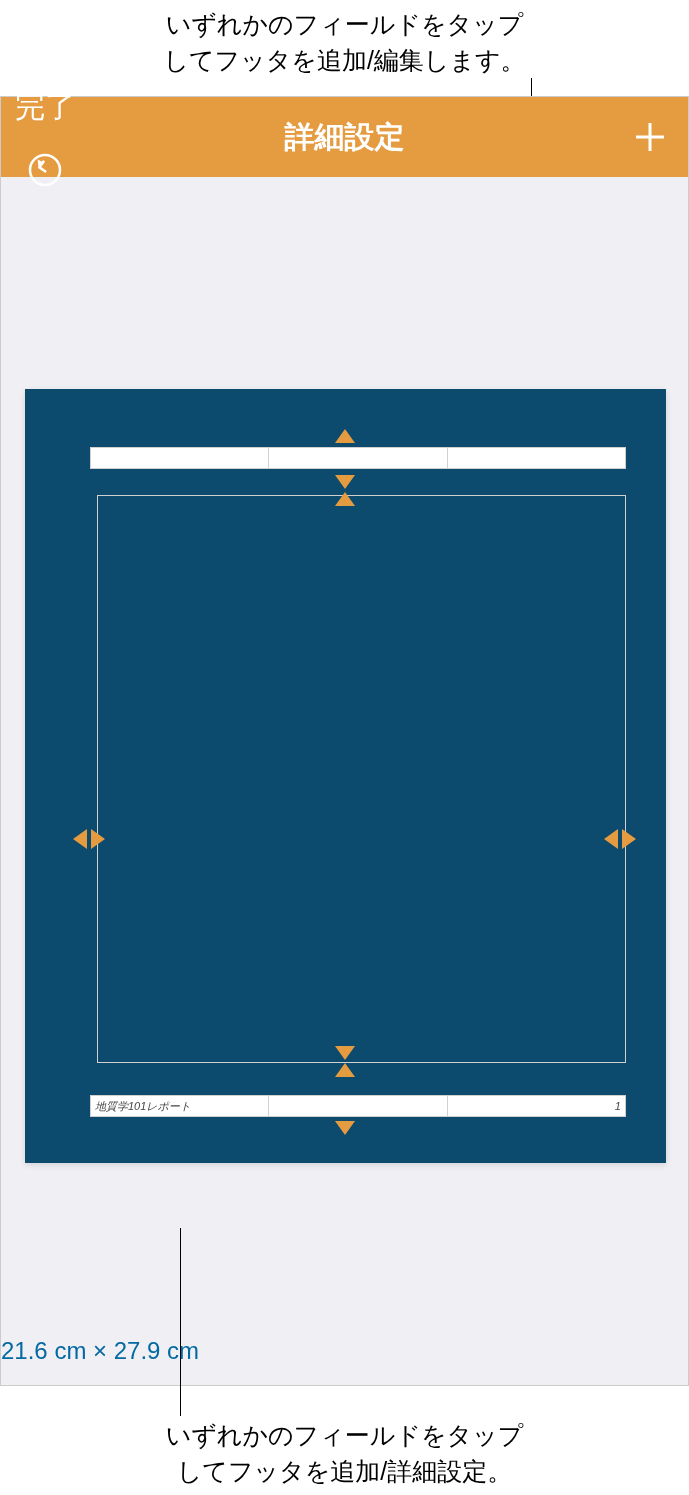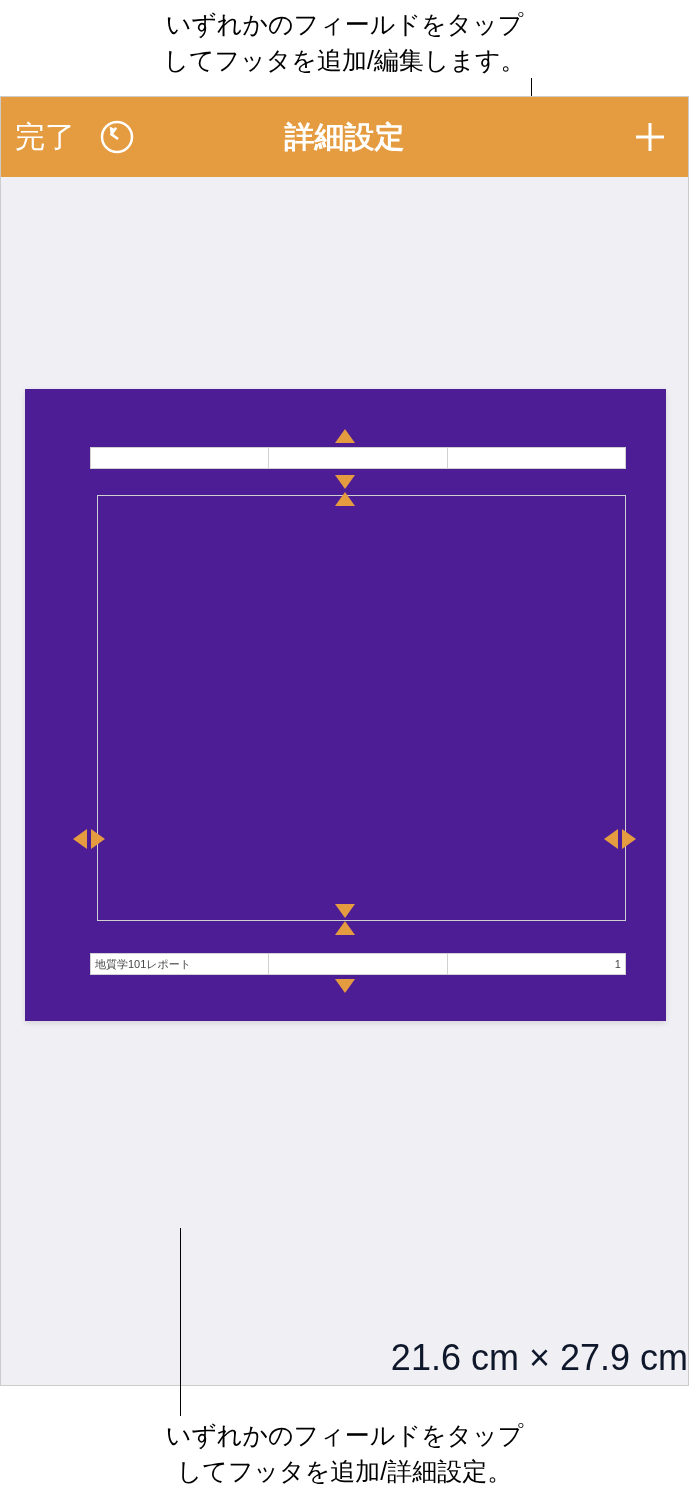--- a/index.html
+++ b/index.html
@@ -16,45 +16,45 @@
   .leader { position: absolute; background: #000; }
   
   .leader.v1 { width: 1px; left: 531px; top: 78px; height: 388px; }
   
   .leader.v2 { width: 1px; left: 180px; top: 1228px; height: 188px; }
 
   
   .app { position: absolute; left: 0; top: 96px; width: 689px; height: 1290px; background: #f0eff4; border:1px solid #ccc; }
 
   .toolbar { position: absolute; left: 0; top: 0; width: 100%; height: 80px; background: #e59b3f; display: flex; align-items: center; color: #fff; }
-  .toolbar .left { display:flex; align-items:center; gap: 24px; padding-left: 14px; }
+  .toolbar .left { display:flex; align-items:center; gap: 24px; padding-left: 14px; flex-direction: column; }
   .toolbar .done { font-size: 30px; font-weight: 500; }
   .toolbar .undo { width: 36px; height: 36px; }
   .toolbar .title { position:absolute; left:0; right:0; text-align:center; font-size: 30px; font-weight: 700; pointer-events:none;}
   .toolbar .add { position:absolute; right: 18px; top: 20px; width: 40px; height: 40px; }
   .undo svg, .add svg { width:100%; height:100%; display:block; }
 
   
-  .page { position: absolute; left: 24px; top: 292px; width: 641px; height: 632px; background: #4c1d95; box-shadow: 0 2px 6px rgba(0,0,0,0.12); }
+  .page { position: absolute; left: 24px; top: 292px; width: 641px; height: 774px; background: #0c4a6e; box-shadow: 0 2px 6px rgba(0,0,0,0.12); font-style: italic; }
   .header-row, .footer-row { position: absolute; left: 65px; right: 40px; height: 22px; display:flex; }
   .header-row { top: 58px; }
   .footer-row { bottom: 46px; }
   .cell { flex:1; border:1px solid #d0d0d0; font-size: 11px; line-height: 20px; padding: 0 4px; color:#444; background:#fff; }
   .cell + .cell { border-left: none; }
   .cell.right { text-align: right; }
   .body-box { position:absolute; left:72px; right:40px; top:106px; bottom:100px; border:1px solid #d0d0d0; }
 
   
   .arrow { position:absolute; width:0; height:0; }
   .arrow.up { border-left:10px solid transparent; border-right:10px solid transparent; border-bottom:14px solid #e59b3f; }
   .arrow.down { border-left:10px solid transparent; border-right:10px solid transparent; border-top:14px solid #e59b3f; }
   .arrow.left { border-top:10px solid transparent; border-bottom:10px solid transparent; border-right:14px solid #e59b3f; }
   .arrow.right { border-top:10px solid transparent; border-bottom:10px solid transparent; border-left:14px solid #e59b3f; }
 
-  .size-label { position:absolute; left:0; right:0; text-align:right; font-size: 36px; color:#0f172a; top: 1240px; }
+  .size-label { position:absolute; left:0; right:0; text-align:left; font-size: 24px; color:#0369a1; top: 1240px; }
 </style>
 </head>
 <body>
 <div class="wrap">
 
   <div class="callout top">
     <span class="line">いずれかのフィールドをタップ</span>
     <span class="line">してフッタを追加/編集します。</span>
   </div>
   <div class="leader v1"></div>

